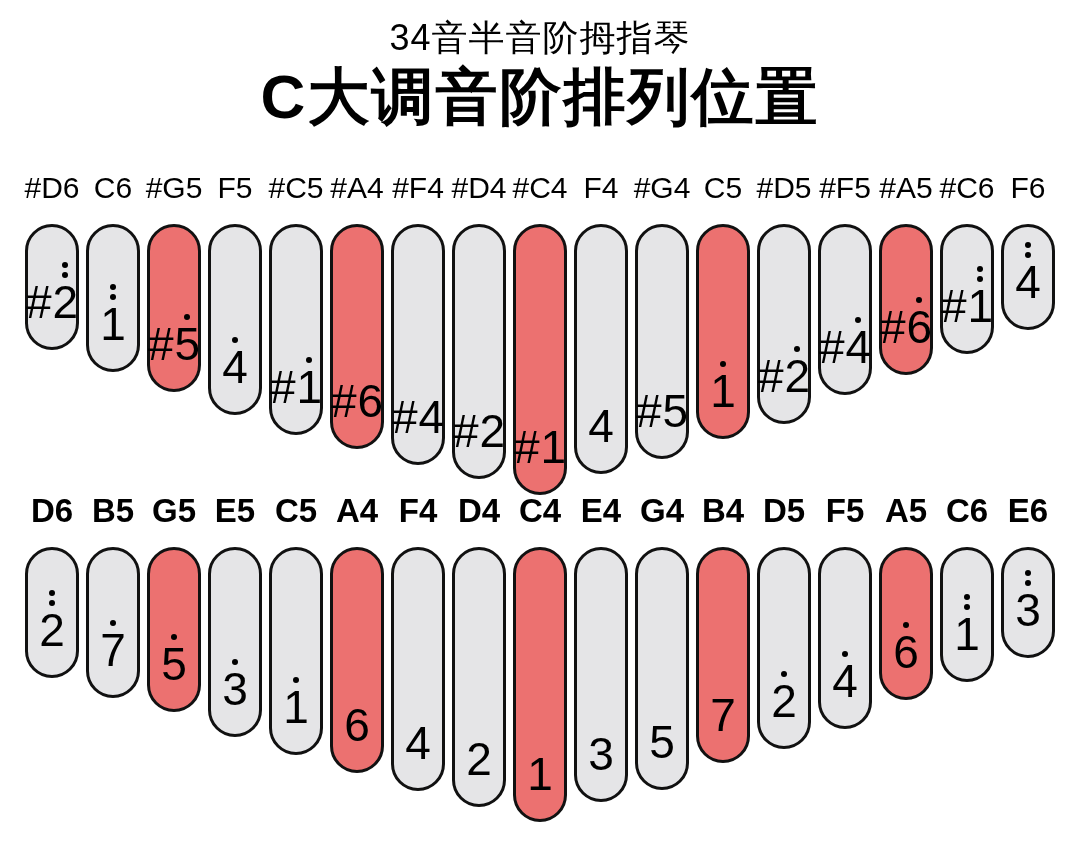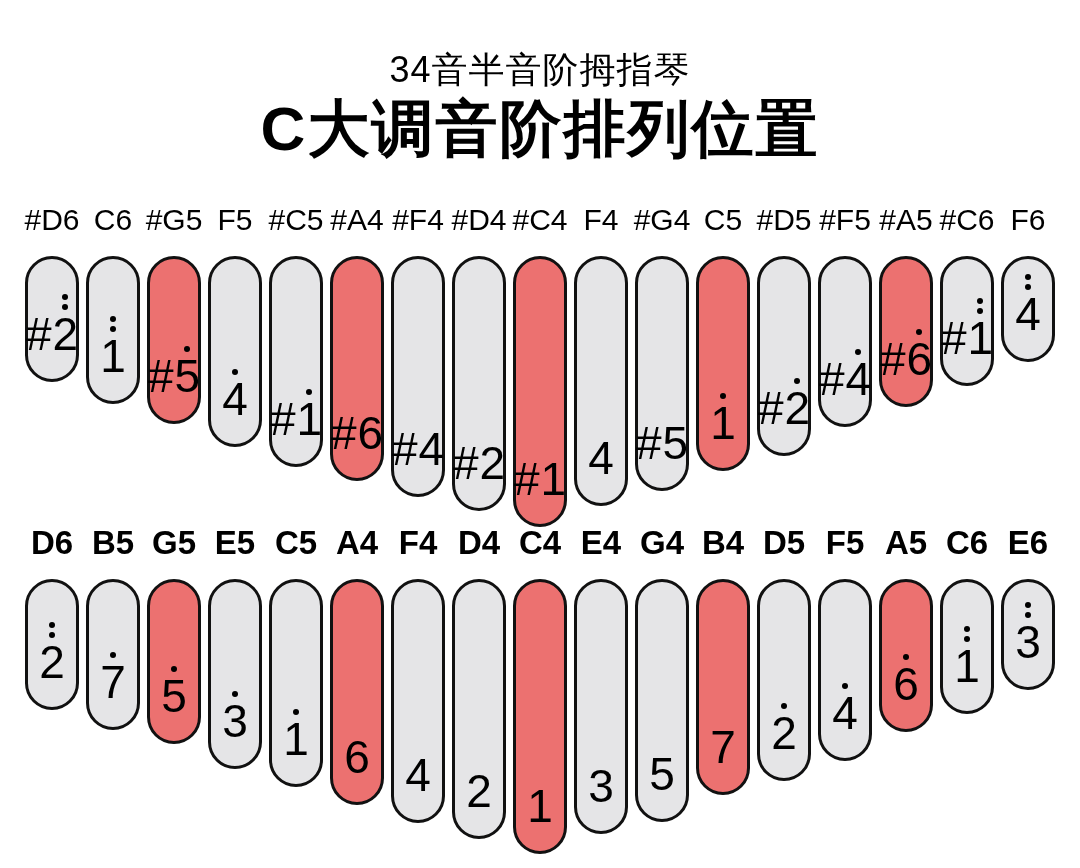--- a/index.html
+++ b/index.html
@@ -6,27 +6,26 @@
   .canvas {
     position: relative;
     width: 1080px;
     height: 868px;
     background: #ffffff;
     overflow: hidden;
     font-family: "Liberation Sans", "DejaVu Sans", sans-serif;
     color: #000;
   }
   .subtitle {
-    padding-top: 0;
+    padding-top: 16px;
     text-align: center;
     font-size: 36px;
     line-height: 1.2;
     font-weight: 400;
     letter-spacing: 1px;
-    margin-top: 48px;
   }
   .main-title {
     margin-top: 2px;
     text-align: center;
     font-size: 62px;
     line-height: 1.15;
     font-weight: 700;
     letter-spacing: 2px;
   }
   .key-row {

